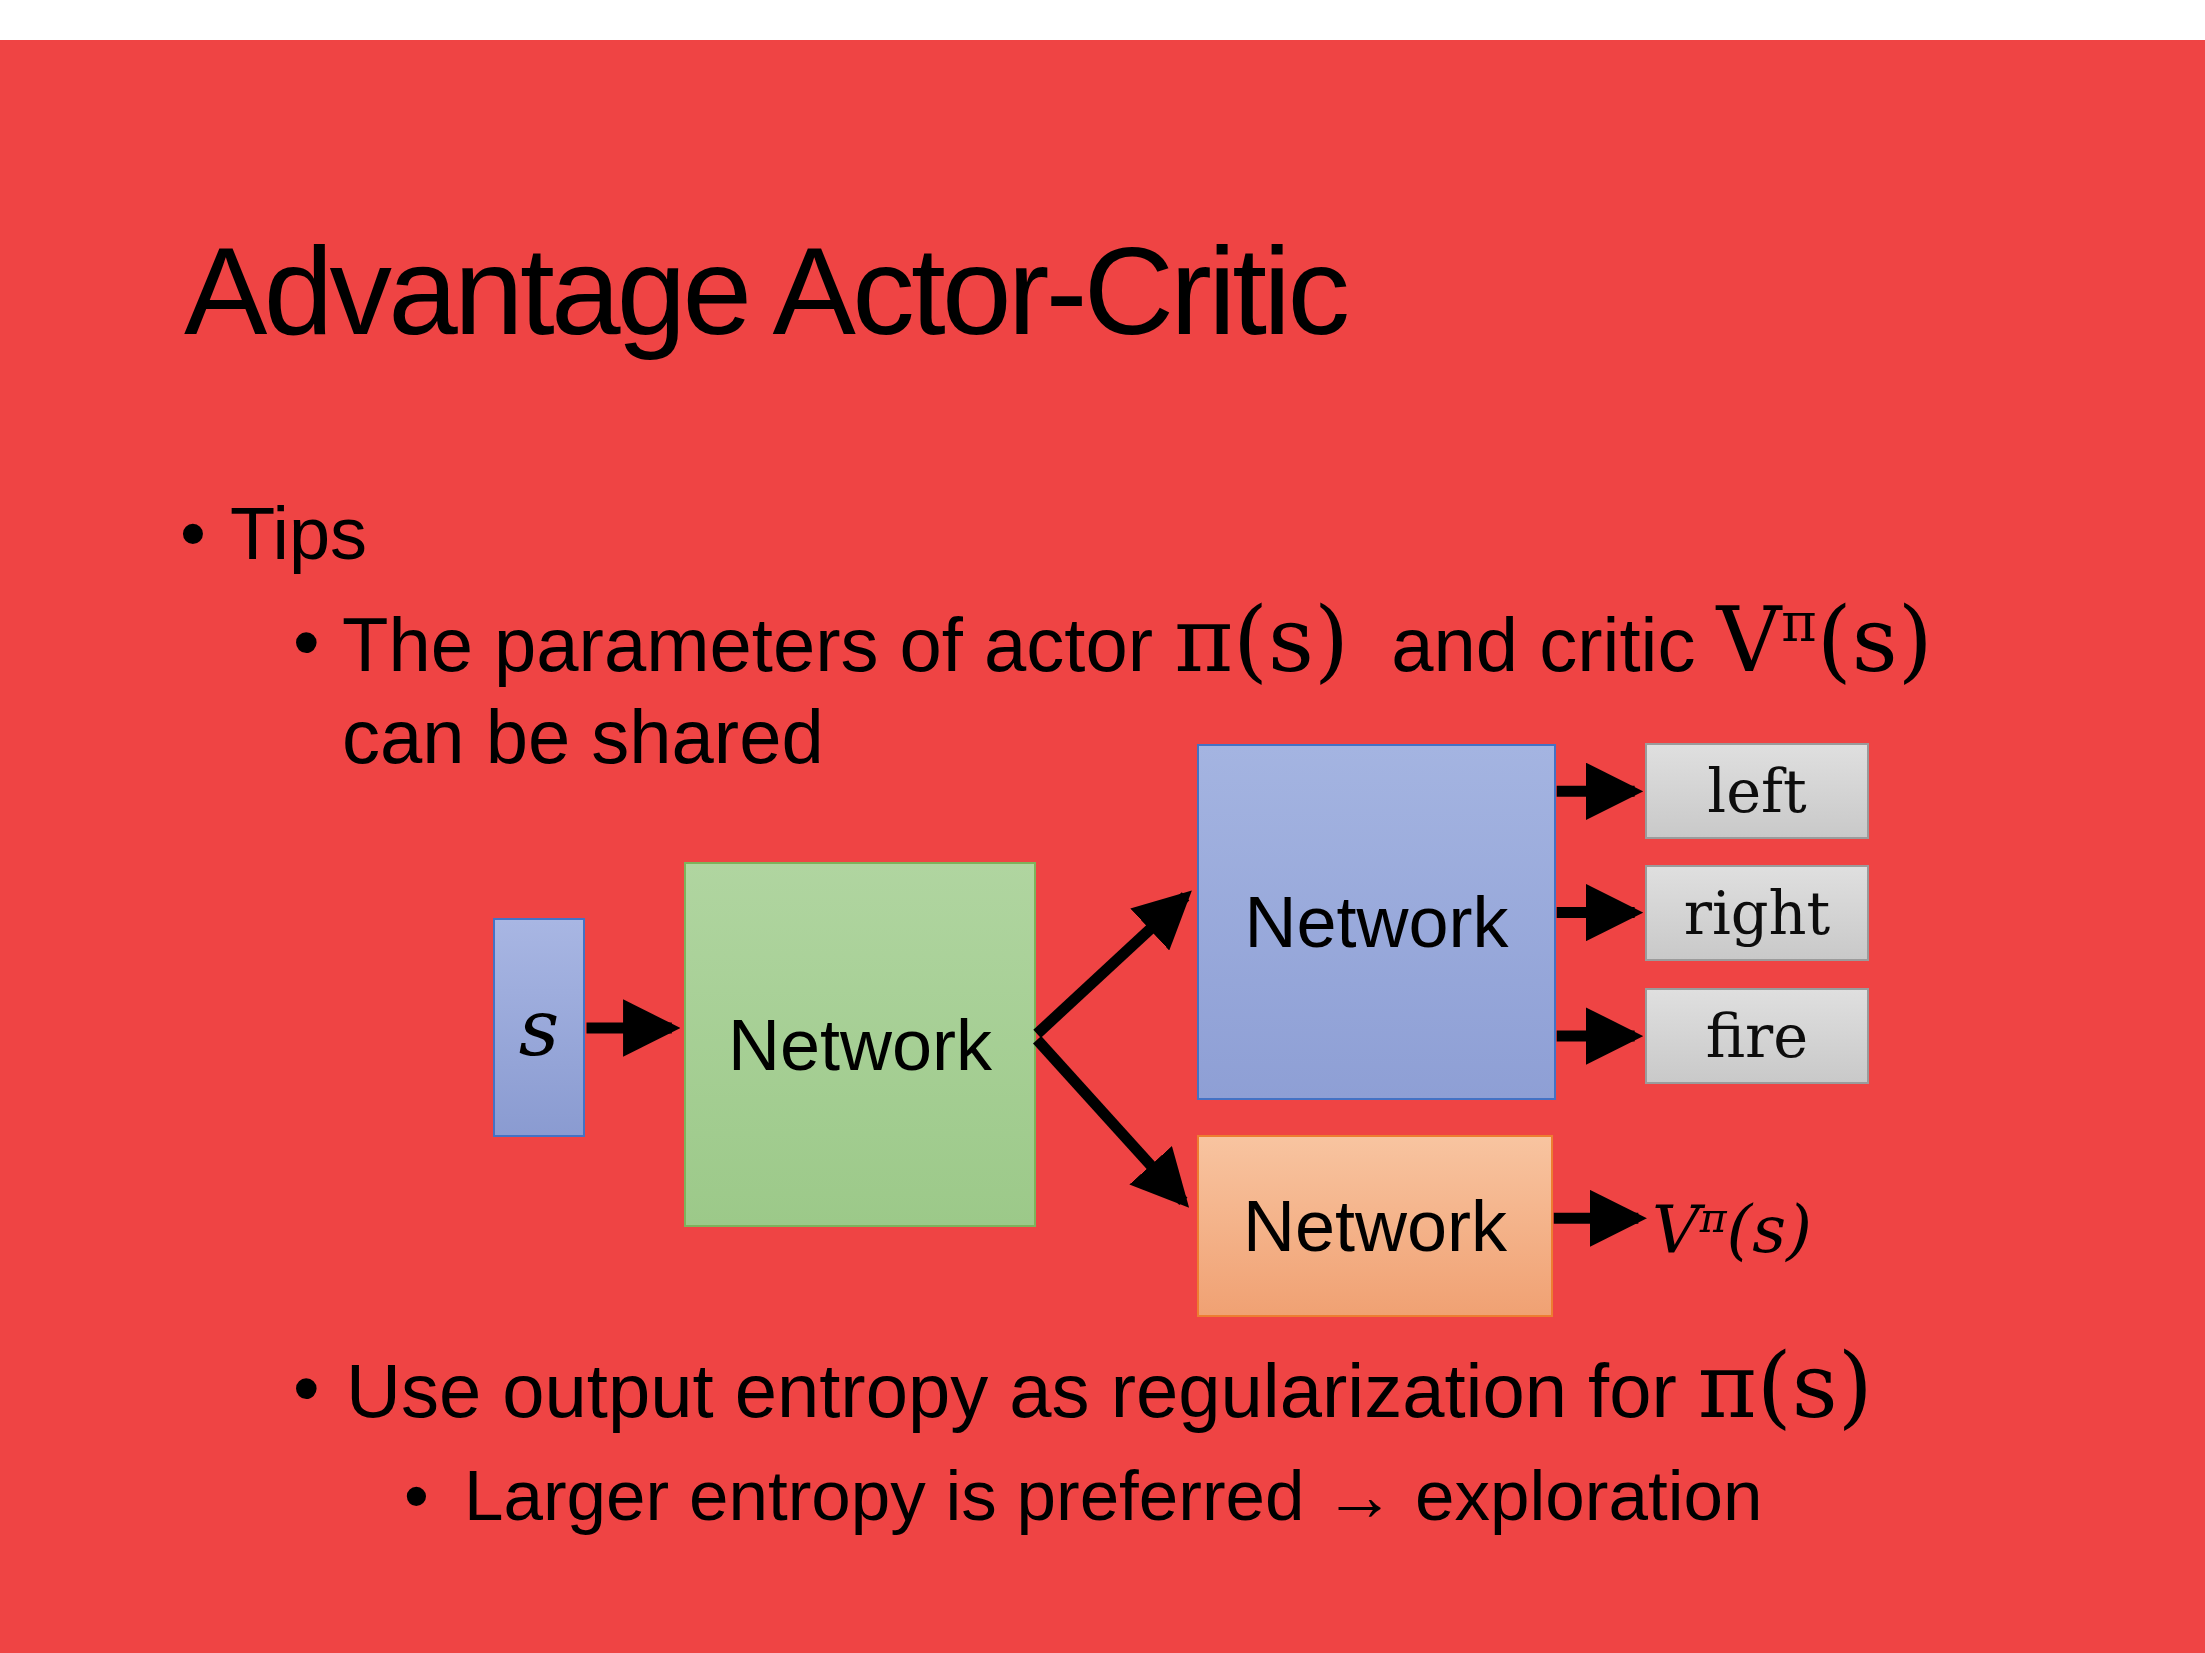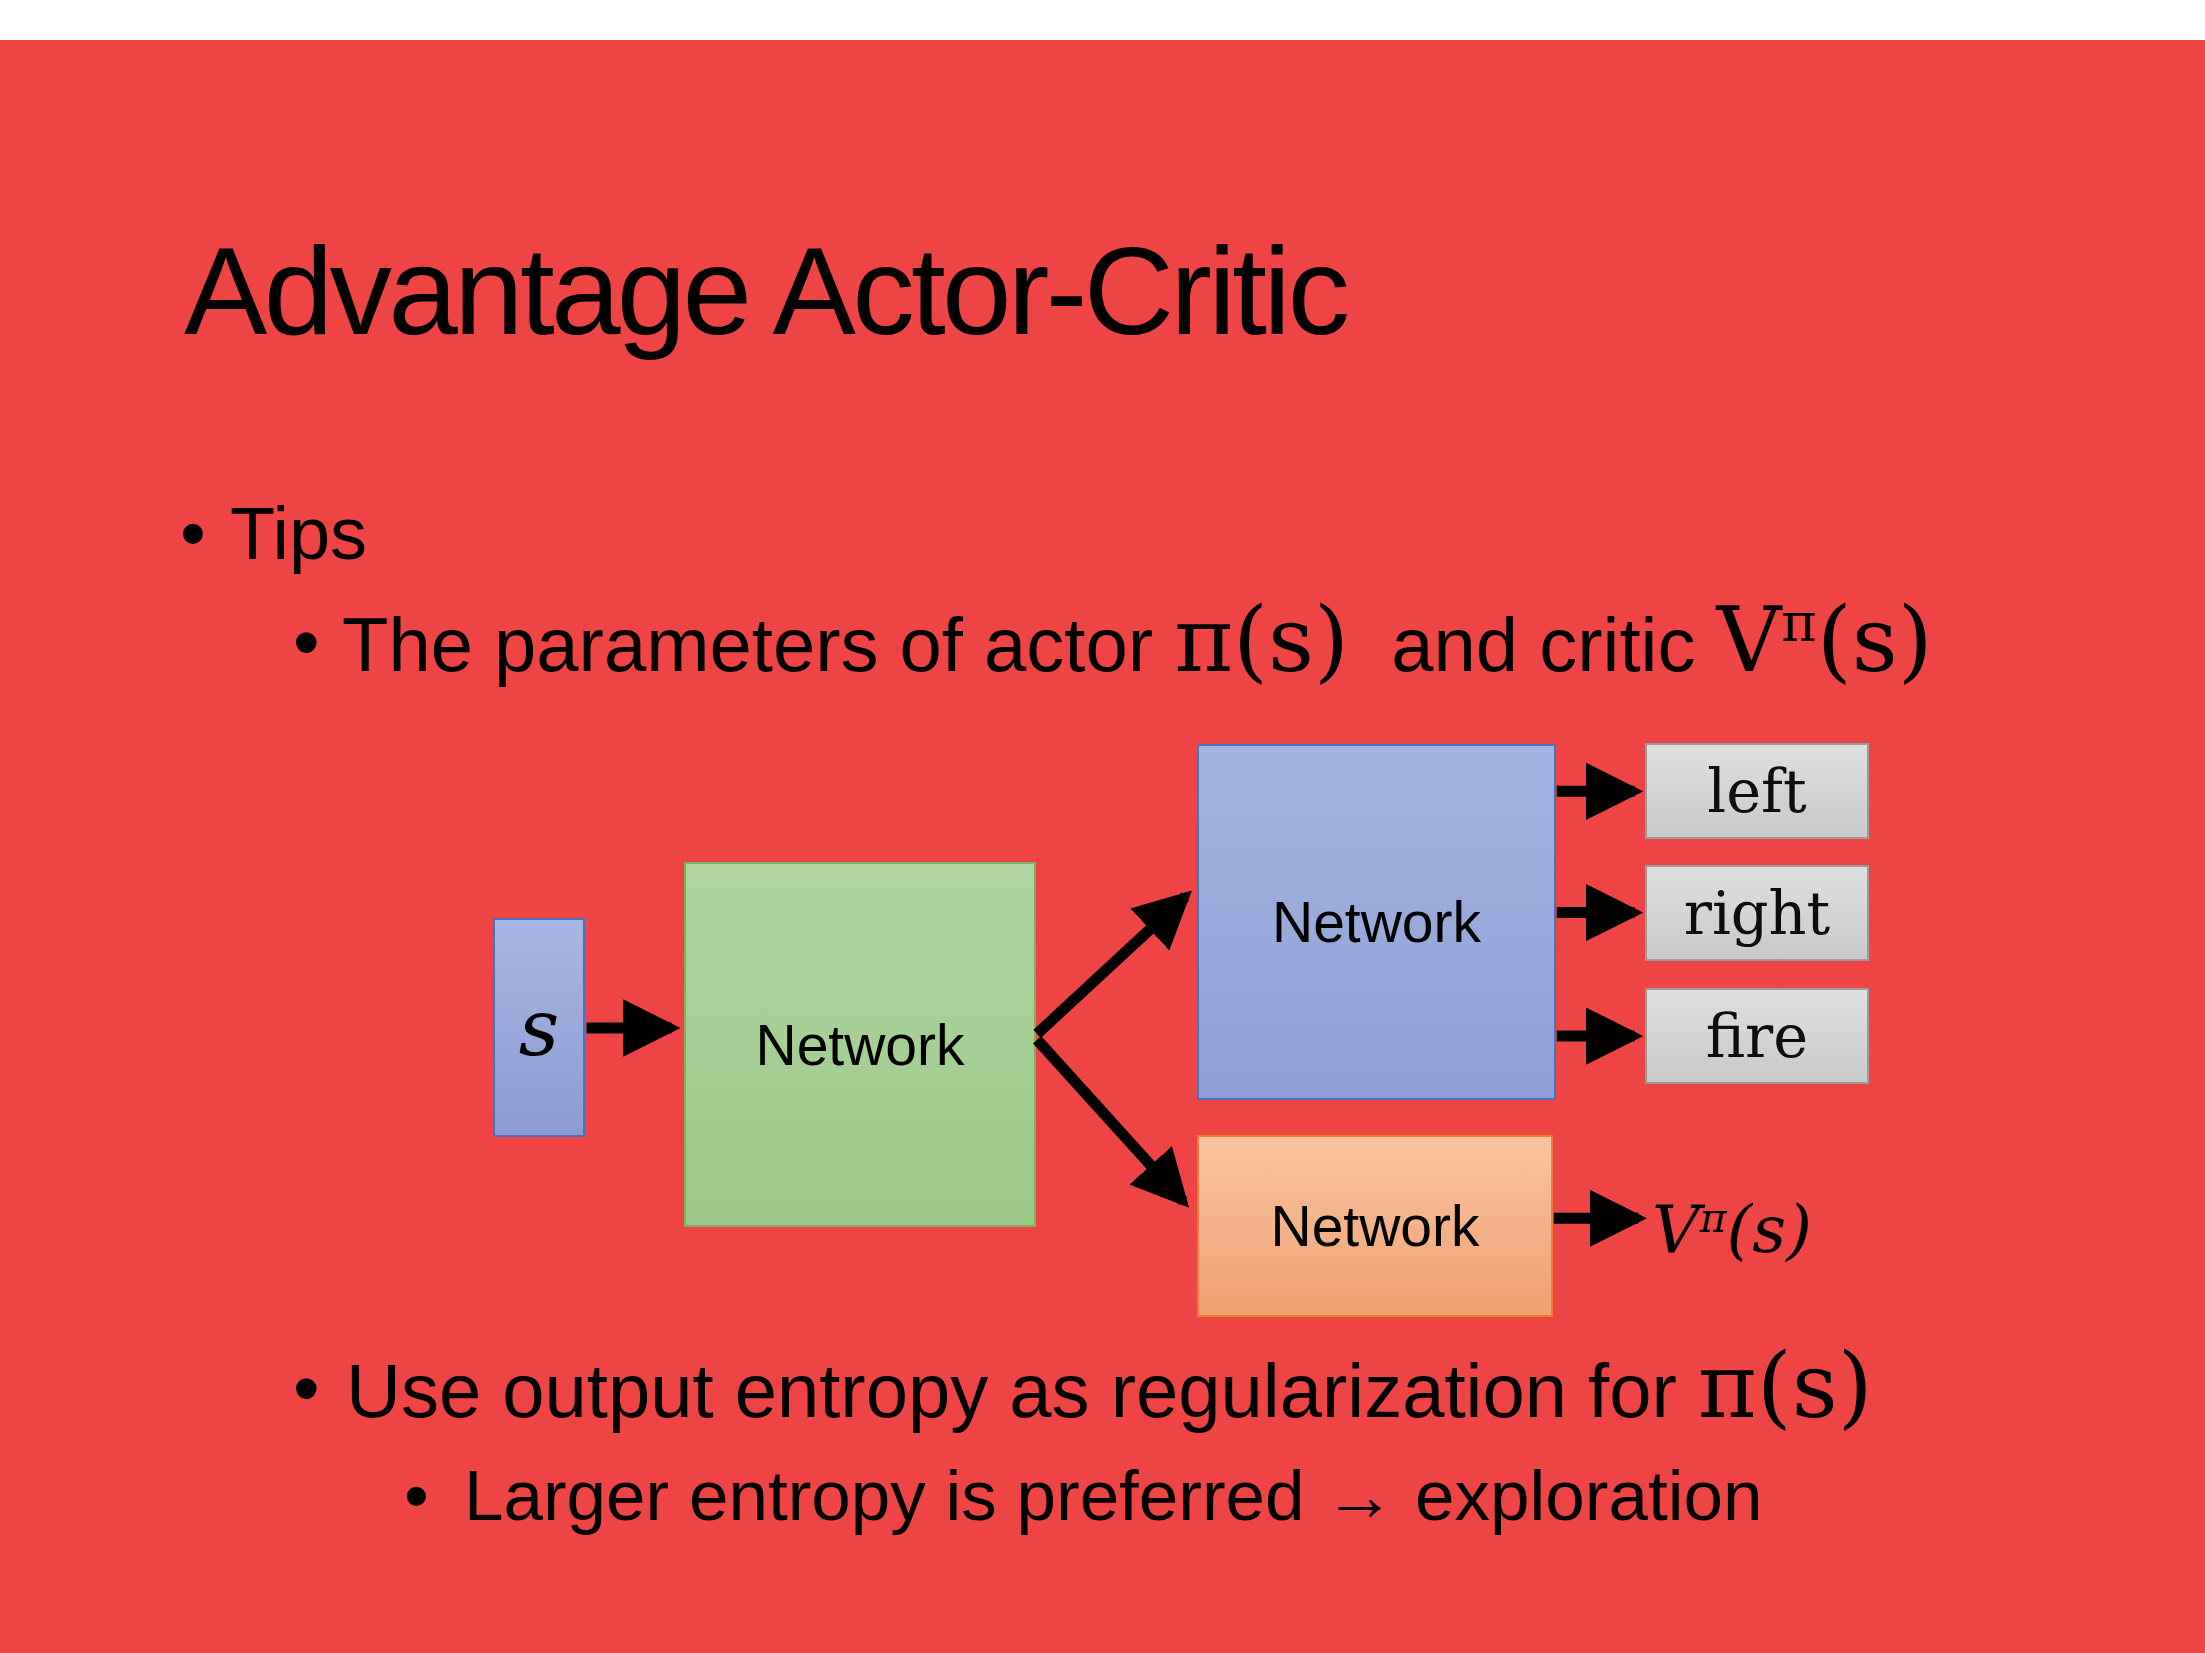--- a/index.html
+++ b/index.html
@@ -52,21 +52,21 @@
     line-height: 1;
   }
   
   .box {
     position: absolute;
     box-sizing: border-box;
     display: flex;
     align-items: center;
     justify-content: center;
   }
-  .net-label { font-size: 57px; color: #000000; }
+  .net-label { font-size: 72px; color: #000000; }
   .box-state {
     left: 493px; top: 878px; width: 92px; height: 219px;
     background: linear-gradient(#A8B6E3, #8A9BD1);
     border: 2.9px solid #4472C4;
   }
   .state-label {
     font-family: "DejaVu Serif", serif;
     font-style: italic;
     font-size: 79px;
   }
@@ -127,20 +127,21 @@
 
   <div class="bullet-row row-tips">
     <span class="bullet-glyph">•</span>
     <span>Tips</span>
   </div>
 
   <div class="bullet-row row-shared">
     <span class="bullet-glyph">•</span>
     <span>
       <span><span>The parameters of actor </span><span class="math">π(s)</span><span>&nbsp; and critic </span><span class="math"><span>V</span><sup>π</sup><span>(s)</span></span></span><br>
+      <span>can be shared</span>
     </span>
   </div>
 
   <div>
 
     <div class="box box-state">
       <span class="state-label">s</span>
     </div>
 
     <div class="box box-shared">

